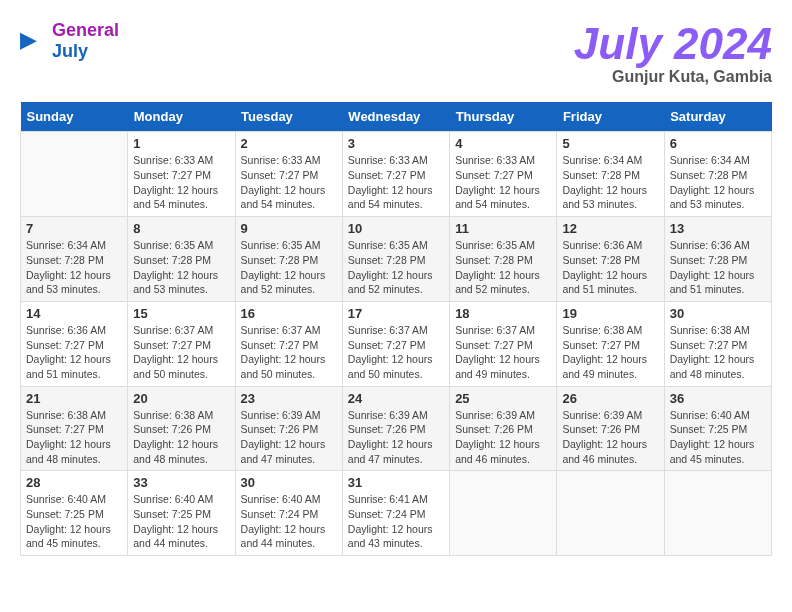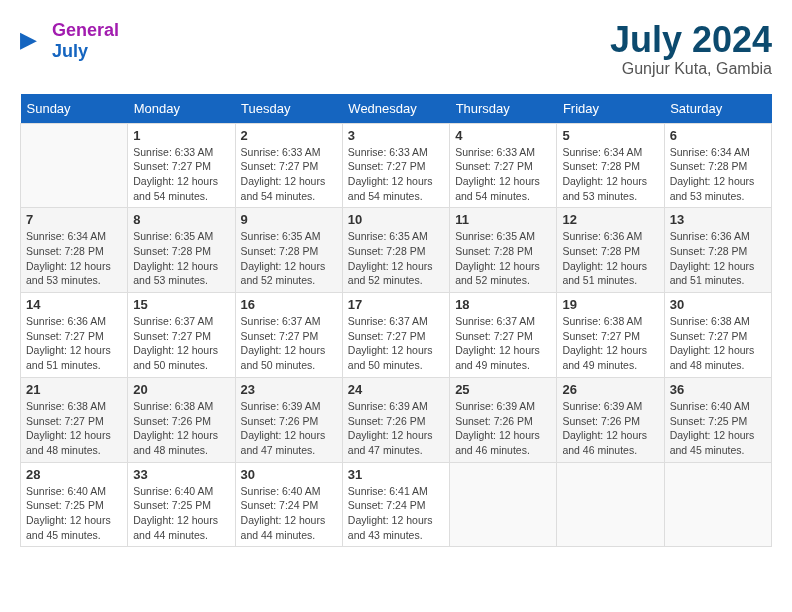--- a/index.html
+++ b/index.html
@@ -32,42 +32,43 @@
       color: #1565c0;
     }
     .logo-icon {
       width: 28px;
       height: 28px;
     }
     .title-block {
       text-align: right;
     }
     .title-block h1 {
-      font-size: 36px;
-      font-weight: bold;
-      color: #0c4a6e;
+      font-size: 44px;
+      font-weight: bold;
+      color: #8b5cf6;
       line-height: 1.1;
+      font-style: italic;
     }
     .title-block h2 {
       font-size: 16px;
       color: #555;
-      font-weight: normal;
+      font-weight: bold;
     }
     table {
       width: 100%;
       border-collapse: collapse;
       font-size: 11px;
     }
     thead tr th {
       background-color: #1565c0;
       color: #fff;
       padding: 7px 6px;
       text-align: left;
       font-size: 13px;
-      font-weight: normal;
+      font-weight: bold;
     }
     tbody tr td {
       border: 1px solid #ddd;
       vertical-align: top;
       padding: 4px 5px;
       width: calc(100% / 7);
       min-height: 70px;
     }
     tbody tr:nth-child(even) {
       background-color: #f5f5f5;

